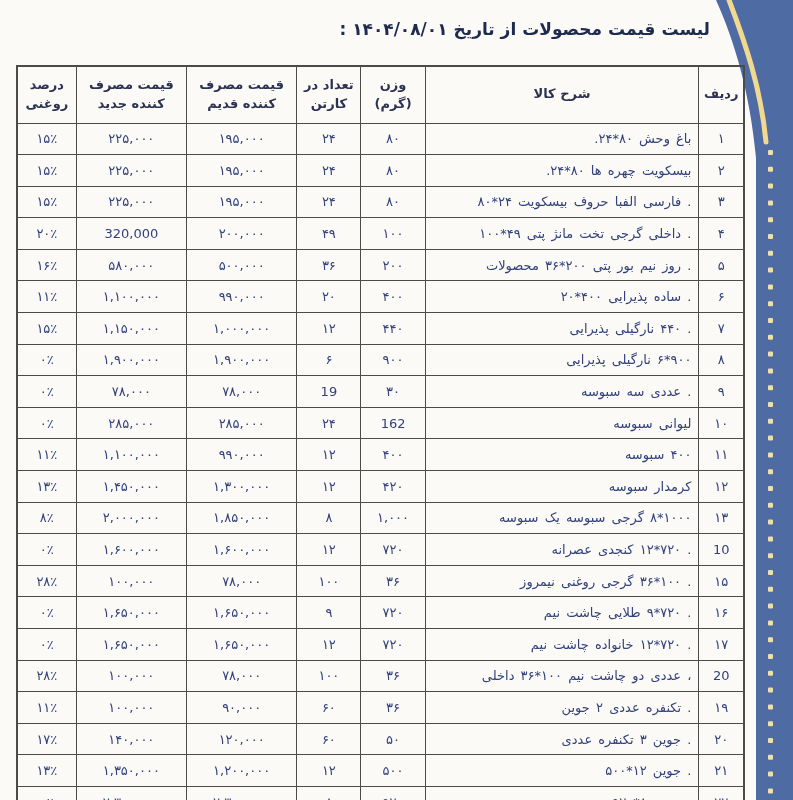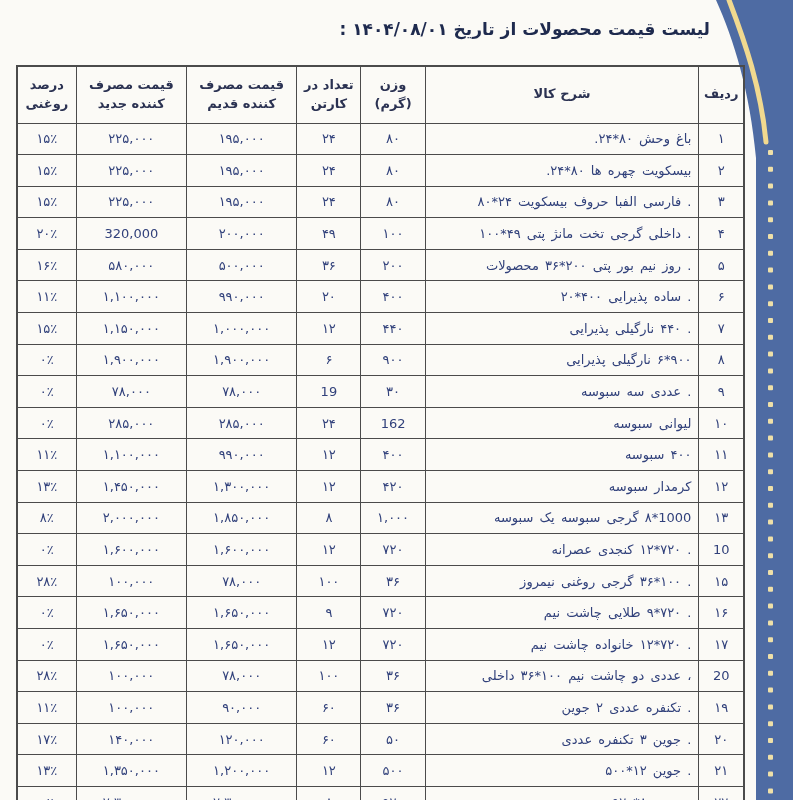--- a/index.html
+++ b/index.html
@@ -207,21 +207,21 @@
           <td>۱۲</td>
           <td class="desc"><bdi dir="auto">سبوسه</bdi> <bdi dir="auto">کرمدار</bdi></td>
           <td>۴۲۰</td>
           <td>۱۲</td>
           <td>۱,۳۰۰,۰۰۰</td>
           <td>۱,۴۵۰,۰۰۰</td>
           <td>۱۳٪</td>
         </tr>
         <tr>
           <td>۱۳</td>
-          <td class="desc"><bdi dir="auto">سبوسه</bdi> <bdi dir="auto">یک</bdi> <bdi dir="auto">سبوسه</bdi> <bdi dir="auto">گرجی</bdi> <bdi dir="auto">۸*1000</bdi></td>
+          <td class="desc"><bdi dir="auto">سبوسه</bdi> <bdi dir="auto">یک</bdi> <bdi dir="auto">سبوسه</bdi> <bdi dir="auto">گرجی</bdi> <bdi dir="auto">۸*۱۰۰۰</bdi></td>
           <td>۱,۰۰۰</td>
           <td>۸</td>
           <td>۱,۸۵۰,۰۰۰</td>
           <td>۲,۰۰۰,۰۰۰</td>
           <td>۸٪</td>
         </tr>
         <tr>
           <td>10</td>
           <td class="desc"><bdi dir="auto">عصرانه</bdi> <bdi dir="auto">کنجدی</bdi> <bdi dir="auto">۱۲*۷۲۰</bdi> <bdi dir="auto">.</bdi></td>
           <td>۷۲۰</td>

